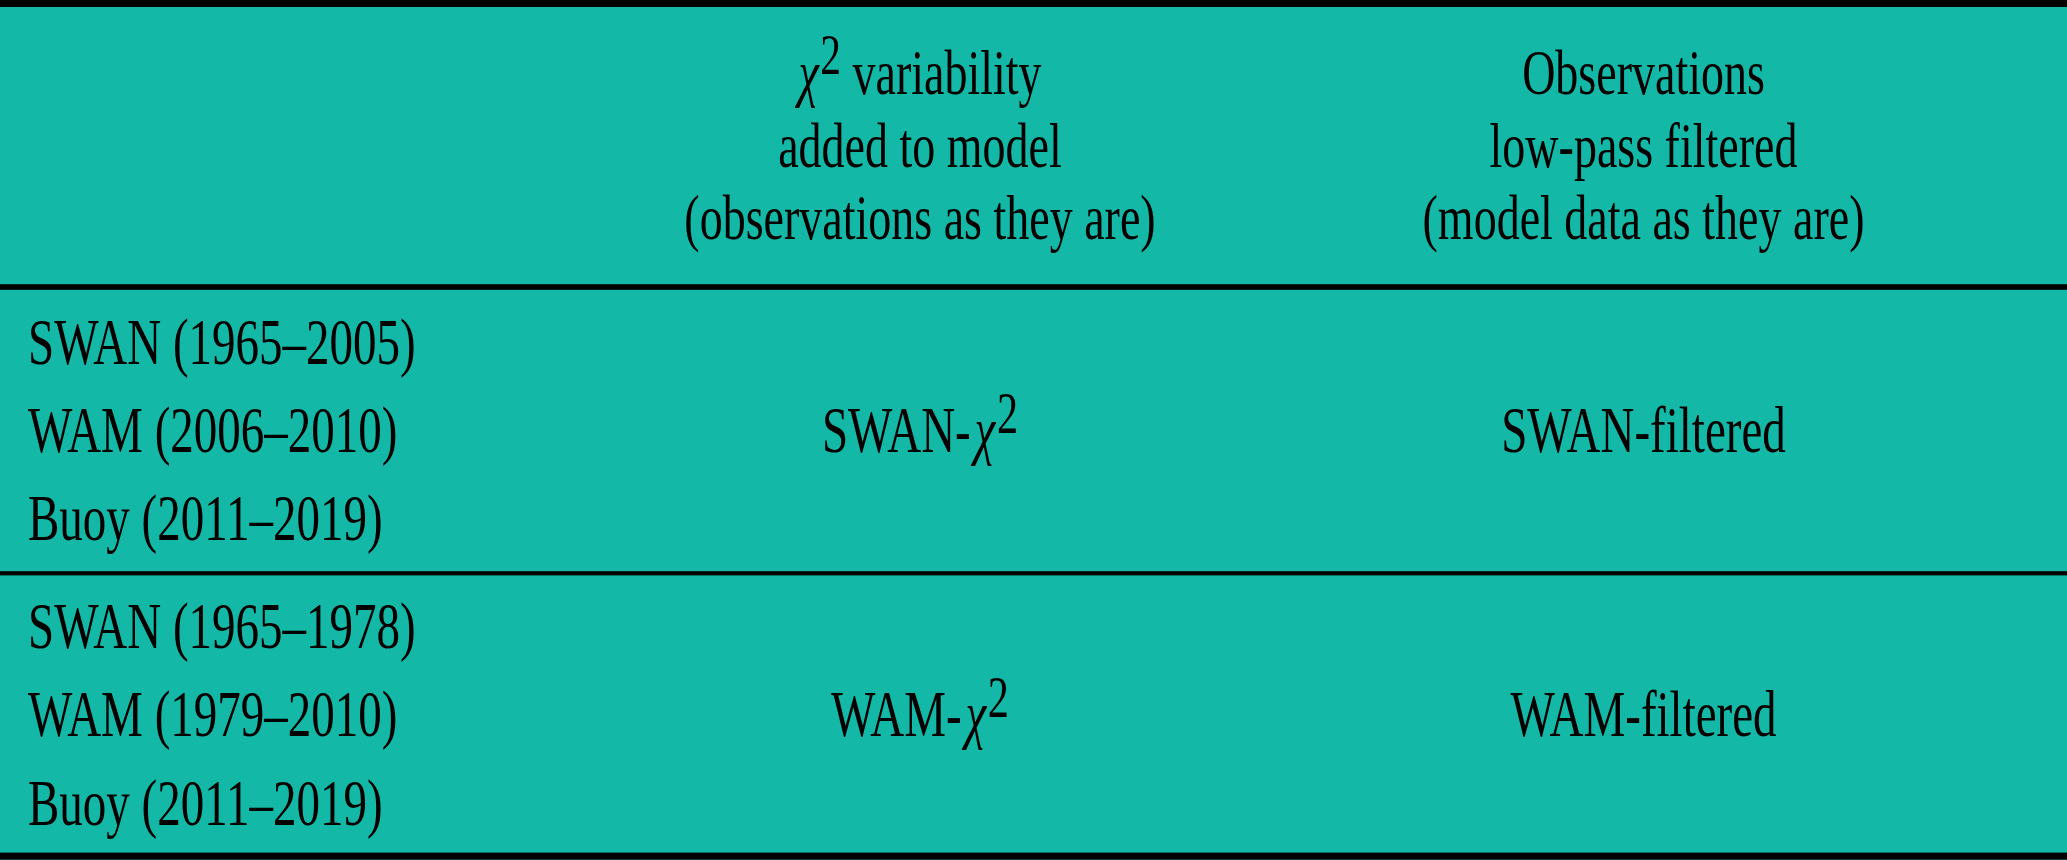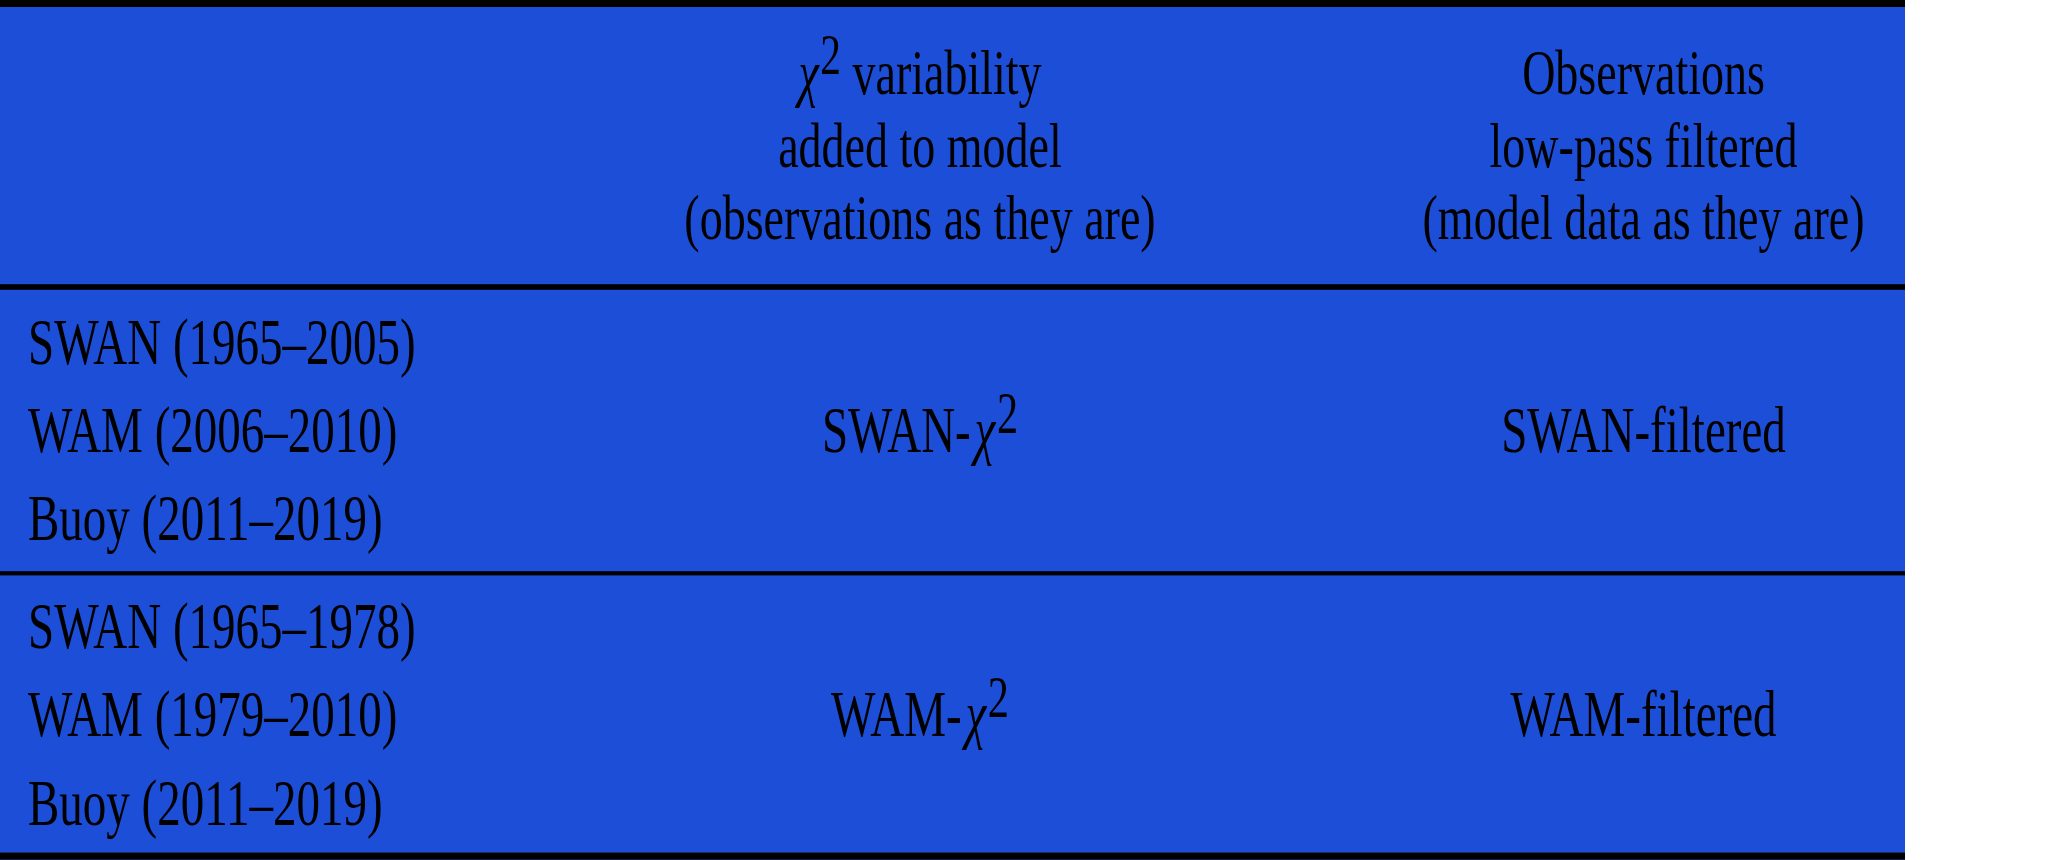--- a/index.html
+++ b/index.html
@@ -1,24 +1,24 @@
 <!DOCTYPE html>
 <html><head>
 <meta charset="utf-8">
 <style>
   html, body {
     margin: 0;
     padding: 0;
     background: #ffffff;
   }
   .viewport {
-    width: 1905px;
+    width: 2067px;
     height: 860px;
     overflow: hidden;
-    background: #1d4ed8;
+    background: #14b8a6;
     position: relative;
   }
   
   .scaled {
     width: 2067px;
     height: 614px;
     transform: scale(1, 1.4);
     transform-origin: 0 0;
     display: flex;
     flex-direction: column;

